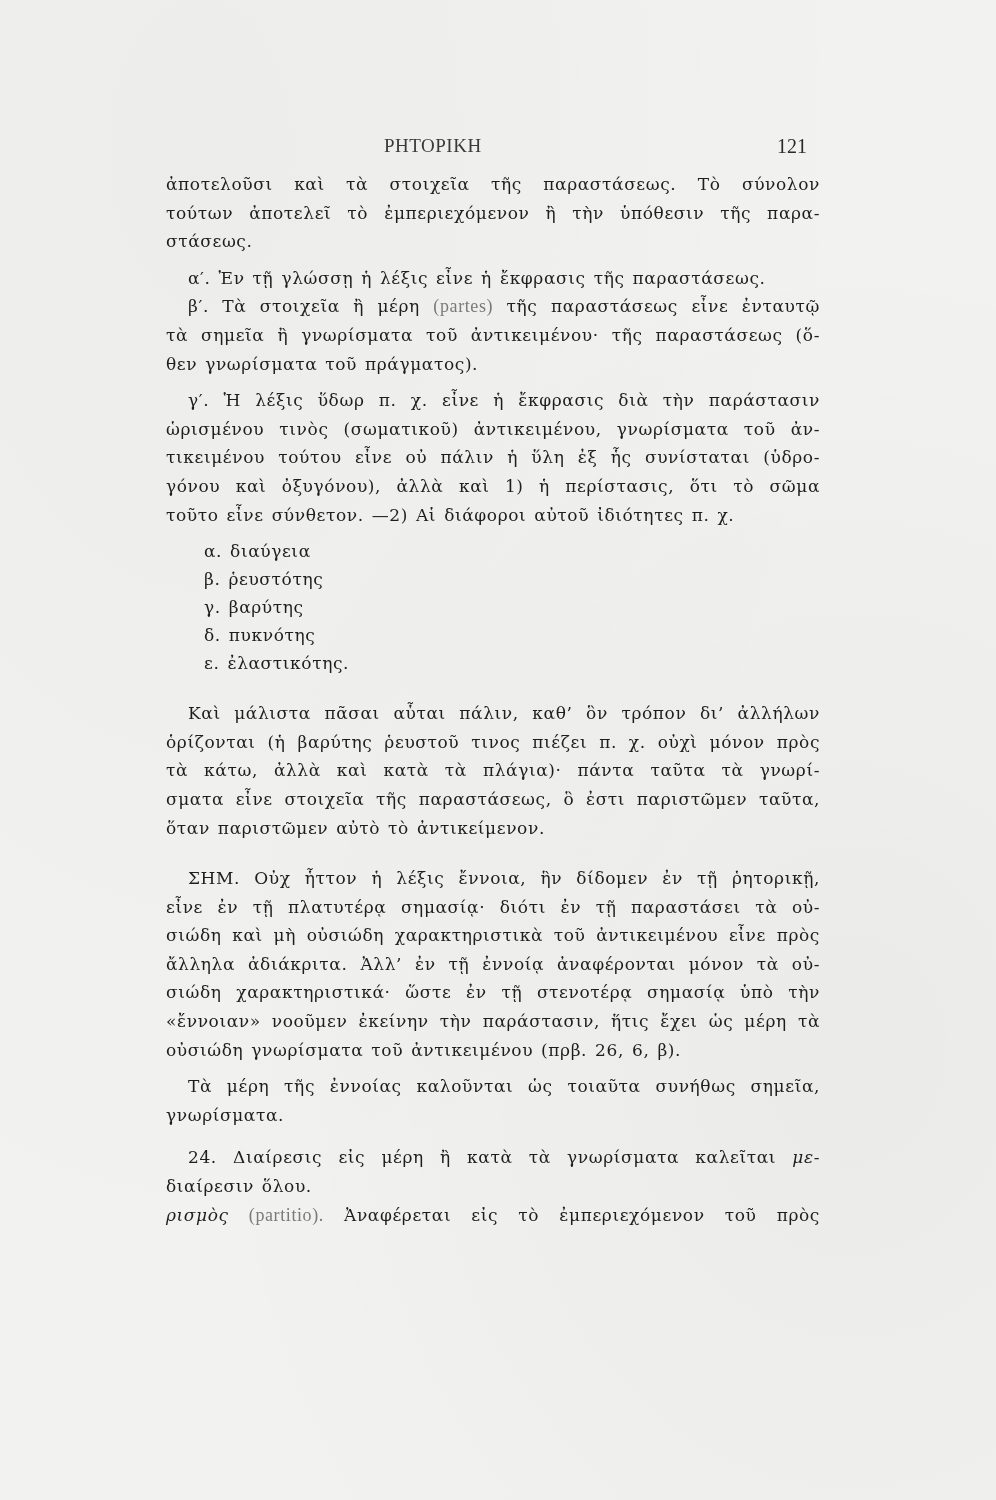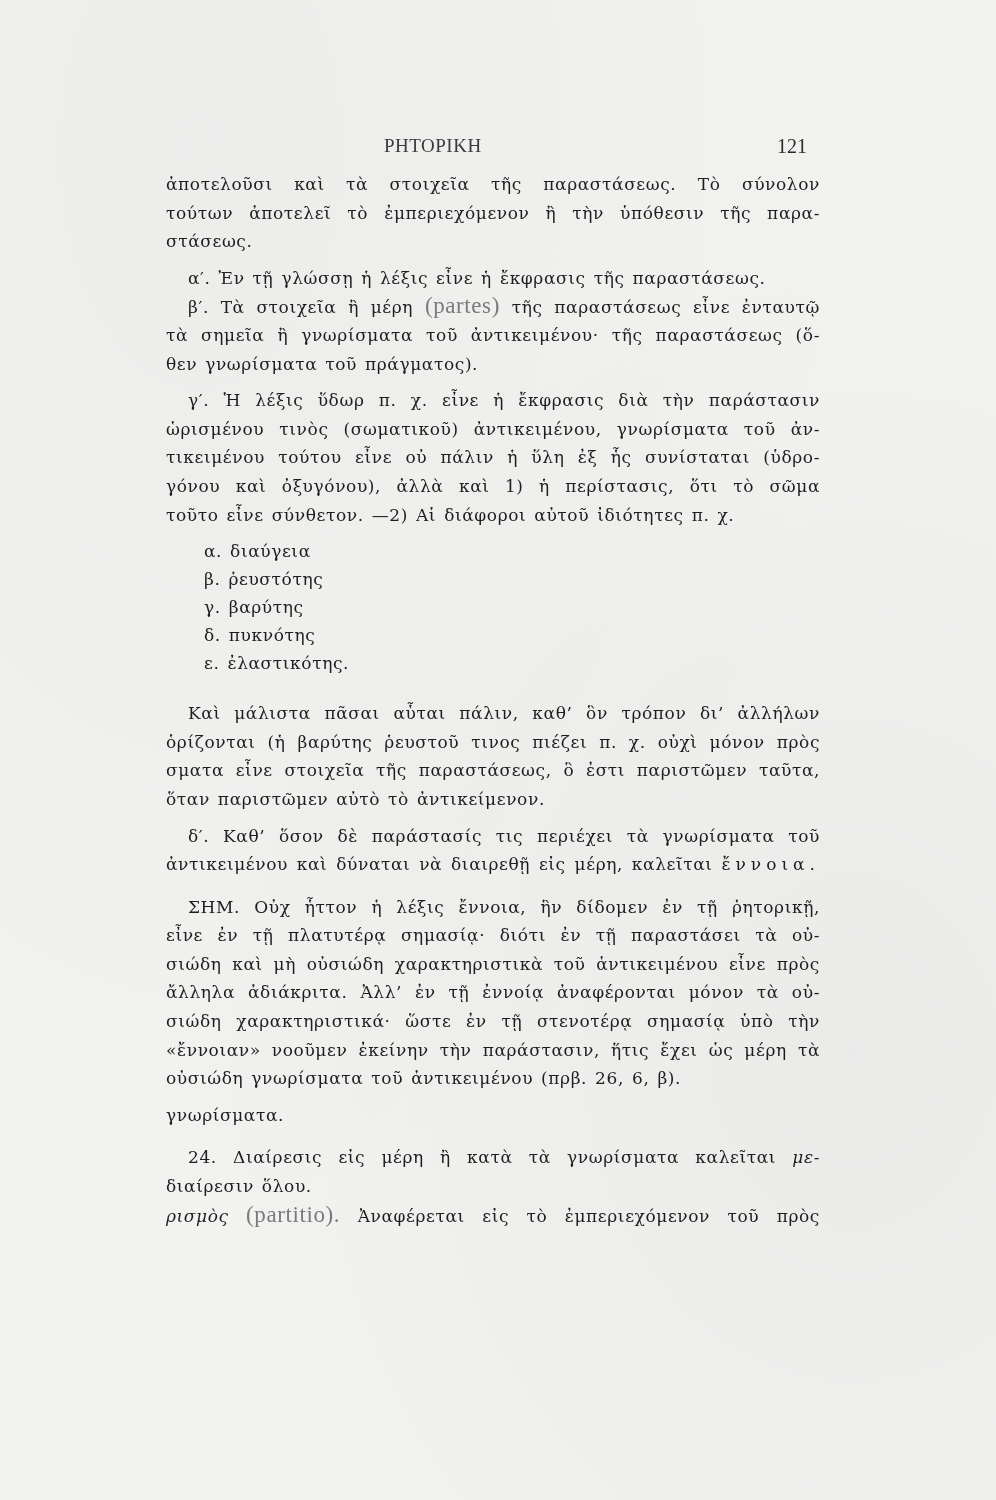--- a/index.html
+++ b/index.html
@@ -75,21 +75,21 @@
   .list .line {
     height: 28px;
   }
   .gap-s { height: 8px; }
   .gap-m { height: 14px; }
   .gap-l { height: 22px; }
   .bold { font-weight: normal; }
   .latin {
     font-family: "Liberation Serif", serif;
     color: #7a7a7a;
-    font-size: 23px;
+    font-size: 18px;
   }
   .spaced { letter-spacing: 5px; }
 </style>
 </head>
 <body>
 
 <div class="page">
 
   <div class="header">
     <span class="running-title">ΡΗΤΟΡΙΚΗ</span>
@@ -134,46 +134,44 @@
       <span class="line">γ. βαρύτης</span>
       <span class="line">δ. πυκνότης</span>
       <span class="line">ε. ἐλαστικότης.</span>
     </div>
 
     <div class="gap-l"></div>
 
     <div>
       <span class="line indent justify">Καὶ μάλιστα πᾶσαι αὗται πάλιν, καθ’ ὃν τρόπον δι’ ἀλλήλων</span>
       <span class="line justify">ὁρίζονται (ἡ βαρύτης ῥευστοῦ τινος πιέζει π. χ. οὐχὶ μόνον πρὸς</span>
+      <span class="line justify">τὰ κάτω, ἀλλὰ καὶ κατὰ τὰ πλάγια)· πάντα ταῦτα τὰ γνωρί-</span>
       <span class="line justify">σματα εἶνε στοιχεῖα τῆς παραστάσεως, ὃ ἐστι παριστῶμεν ταῦτα,</span>
       <span class="line">ὅταν παριστῶμεν αὐτὸ τὸ ἀντικείμενον.</span>
     </div>
 
     <div class="gap-s"></div>
 
-    <div>
-      <span class="line indent justify">δ′. Καθ’ ὅσον δὲ παράστασίς τις περιέχει τὰ γνωρίσματα τοῦ</span>
-      <span class="line justify"><span>ἀντικειμένου καὶ δύναται νὰ διαιρεθῇ εἰς μέρη, καλεῖται</span> <span class="spaced">ἔννοια.</span></span>
-    </div>
 
     <div class="gap-m"></div>
 
     <div>
       <span class="line indent justify">ΣΗΜ. Οὐχ ἧττον ἡ λέξις ἔννοια, ἣν δίδομεν ἐν τῇ ῥητορικῇ,</span>
       <span class="line justify">εἶνε ἐν τῇ πλατυτέρᾳ σημασίᾳ· διότι ἐν τῇ παραστάσει τὰ οὐ-</span>
       <span class="line justify">σιώδη καὶ μὴ οὐσιώδη χαρακτηριστικὰ τοῦ ἀντικειμένου εἶνε πρὸς</span>
       <span class="line justify">ἄλληλα ἀδιάκριτα. Ἀλλ’ ἐν τῇ ἐννοίᾳ ἀναφέρονται μόνον τὰ οὐ-</span>
       <span class="line justify">σιώδη χαρακτηριστικά· ὥστε ἐν τῇ στενοτέρᾳ σημασίᾳ ὑπὸ τὴν</span>
       <span class="line justify">«ἔννοιαν» νοοῦμεν ἐκείνην τὴν παράστασιν, ἥτις ἔχει ὡς μέρη τὰ</span>
       <span class="line">οὐσιώδη γνωρίσματα τοῦ ἀντικειμένου (πρβ. 26, 6, β).</span>
     </div>
 
     <div class="gap-s"></div>
 
     <div>
+      <span class="line indent justify">Τὰ μέρη τῆς ἐννοίας καλοῦνται ὡς τοιαῦτα συνήθως σημεῖα,</span>
       <span class="line">γνωρίσματα.</span>
     </div>
 
     <div class="gap-m"></div>
 
     <div>
       <span class="line indent justify"><span class="bold">24. Διαίρεσις εἰς μέρη ἢ κατὰ τὰ γνωρίσματα καλεῖται</span> <i>με-</i></span>
       <span class="line">διαίρεσιν ὅλου.</span>
       <span class="line justify"><i>ρισμὸς</i> <span class="latin">(partitio).</span> <span>Ἀναφέρεται εἰς τὸ ἐμπεριεχόμενον τοῦ πρὸς</span></span>
     </div>

